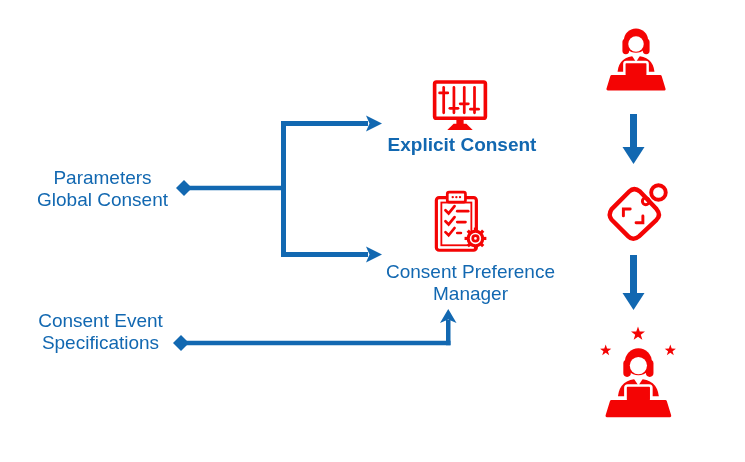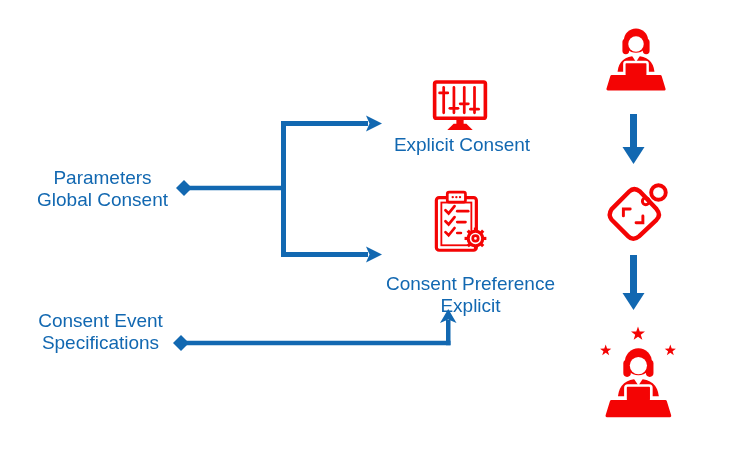--- a/index.html
+++ b/index.html
@@ -57,27 +57,27 @@
   <div class="label" style="left:15px;top:167px;width:175px;">
     <div>Parameters</div>
     <div>Global Consent</div>
   </div>
 
   <div class="label" style="left:13px;top:310px;width:175px;">
     <div>Consent Event</div>
     <div>Specifications</div>
   </div>
 
-  <div class="label" style="left:372px;top:134px;width:180px;">
+  <div class="label" style="left:372px;top:134px;width:180px;font-weight:bold;">
     <div>Explicit Consent</div>
   </div>
 
-  <div class="label" style="left:373px;top:261px;width:195px;margin-top:12px;">
+  <div class="label" style="left:373px;top:261px;width:195px;">
     <div>Consent Preference</div>
-    <div>Explicit</div>
+    <div>Manager</div>
   </div>
 
   <div class="icon" style="left:431px;top:79px;">
     <svg width="58" height="55" viewBox="0 0 64 60">
       <rect x="4" y="3" width="56" height="40" rx="2" fill="none" stroke="currentColor" stroke-width="4"></rect>
       <g stroke="currentColor" stroke-width="3" stroke-linecap="round">
         <line x1="14" y1="9" x2="14" y2="37"></line>
         <line x1="9.5" y1="15" x2="18.5" y2="15"></line>
         <line x1="25.3" y1="9" x2="25.3" y2="37"></line>
         <line x1="20.8" y1="32" x2="29.8" y2="32"></line>

